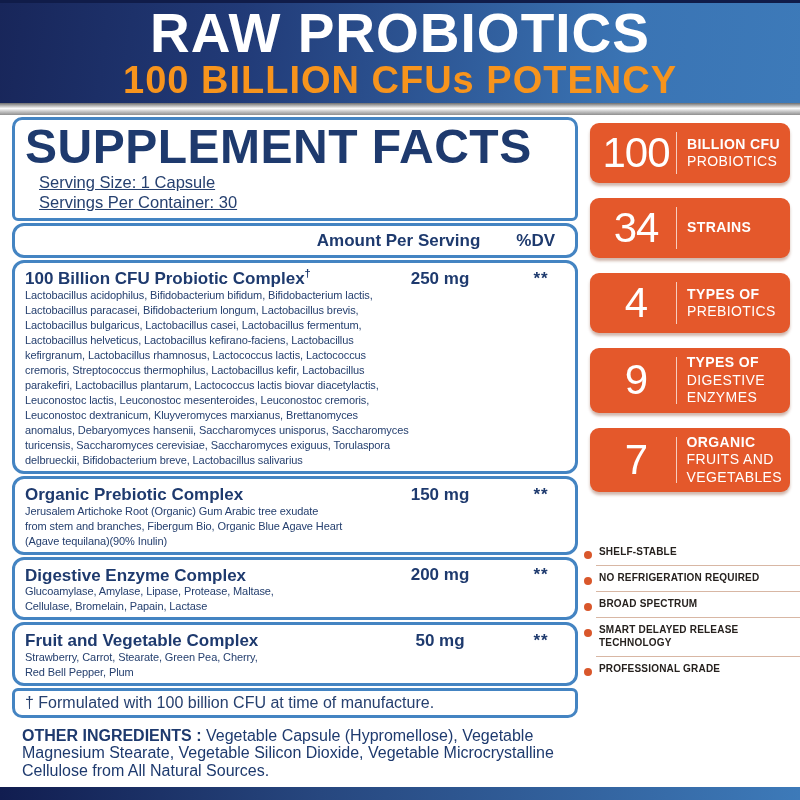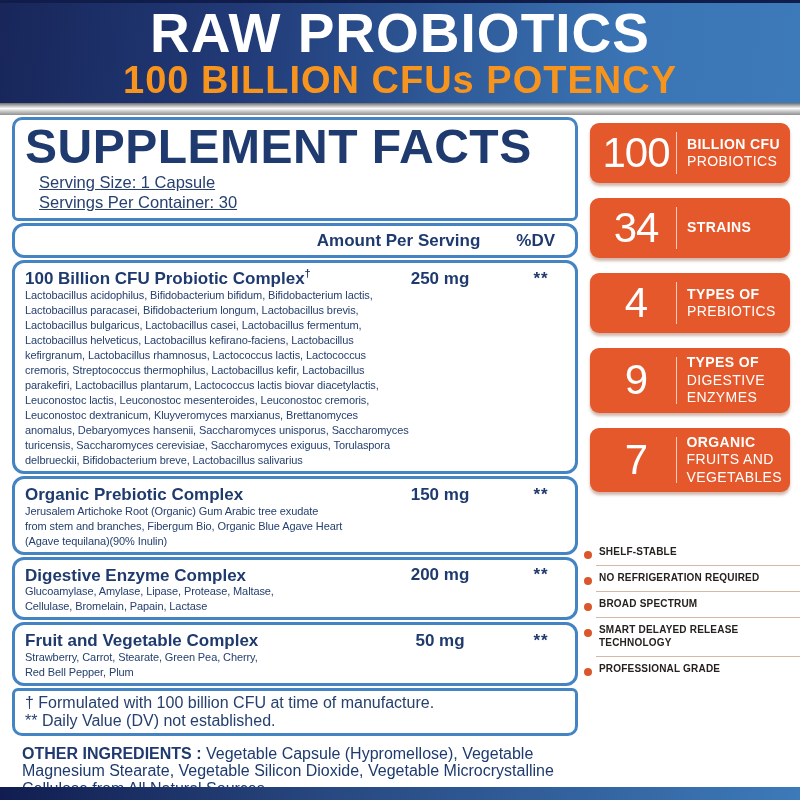--- a/index.html
+++ b/index.html
@@ -146,21 +146,20 @@
         <span class="sec-name"><span>Fruit and Vegetable Complex</span><sup></sup></span>
         <span class="sec-amount">50 mg</span>
         <span class="sec-dv">**</span>
       </div>
       <div class="sec-body">Strawberry, Carrot, Stearate, Green Pea, Cherry,
 Red Bell Pepper, Plum</div>
     </div>
 
     <div class="fbox fbox-footnotes">
       <div>† Formulated with 100 billion CFU at time of manufacture.</div>
-      <div>** Daily Value (DV) not established.</div>
     </div>
 
     <div class="other-ing"><span class="oi-label">OTHER INGREDIENTS :</span><span> Vegetable Capsule (Hypromellose), Vegetable Magnesium Stearate, Vegetable Silicon Dioxide, Vegetable Microcrystalline Cellulose from All Natural Sources.</span></div>
   </div>
 
   <div class="badge-col">
 
     <div class="badge">
       <div class="badge-num">100</div>
       <div class="badge-sep"></div>

